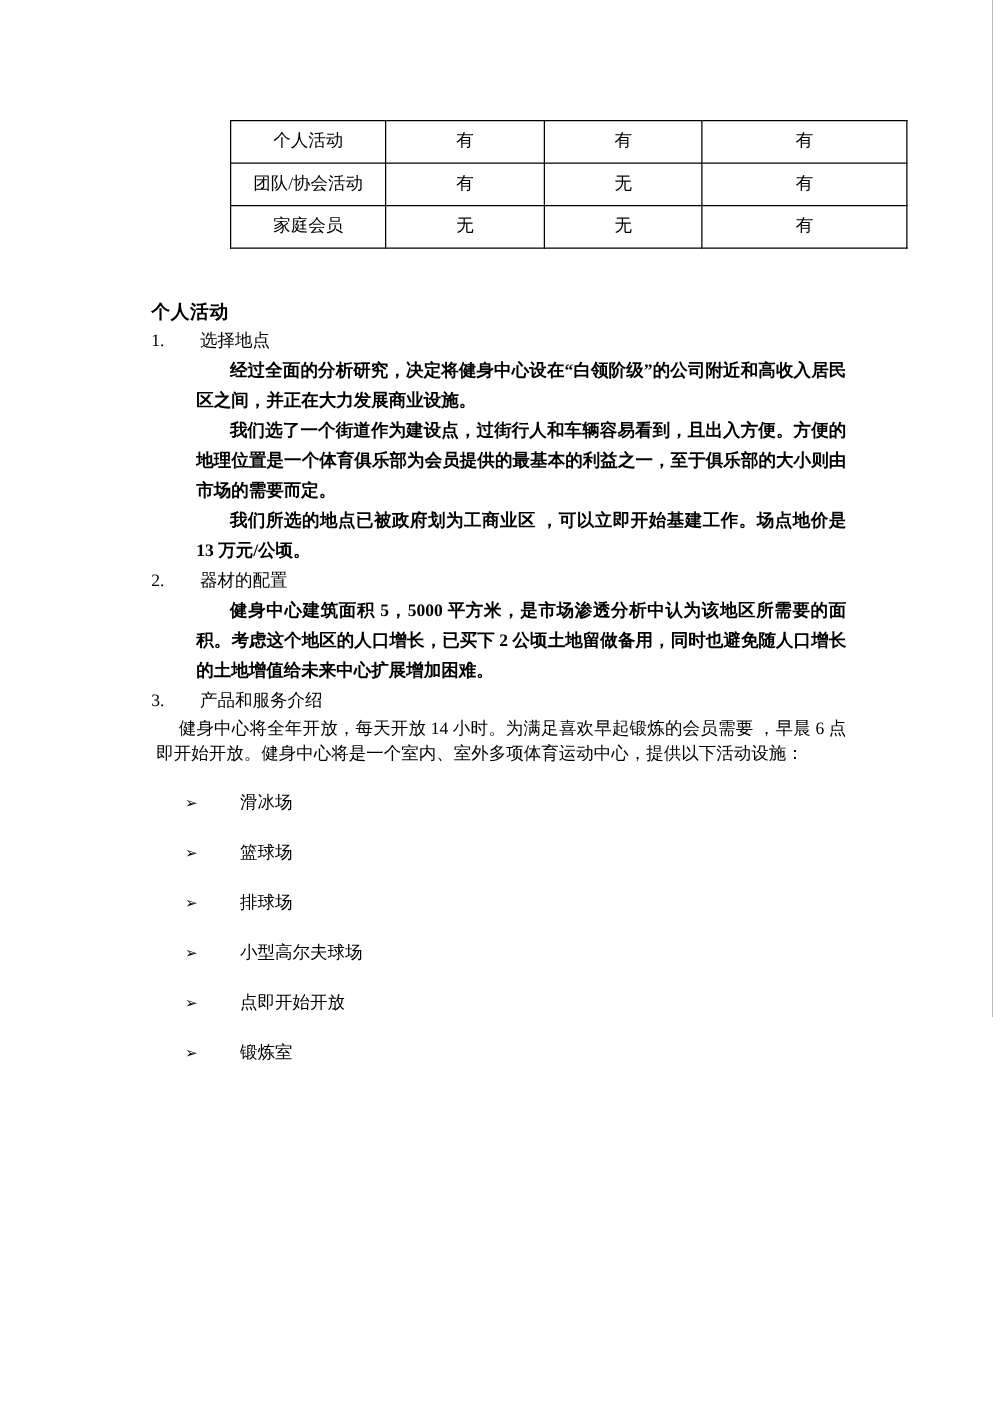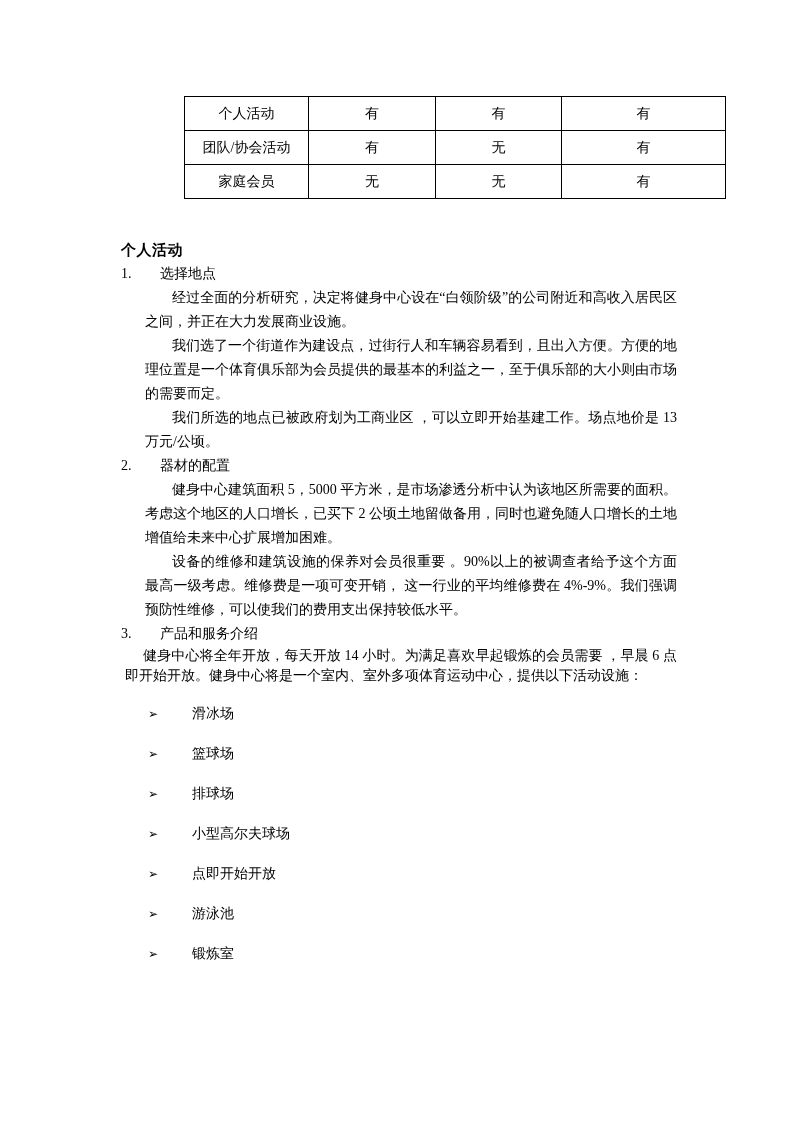--- a/index.html
+++ b/index.html
@@ -45,24 +45,25 @@
   }
   .doc-heading {
     font-weight: bold;
     font-size: 15px;
     line-height: 24px;
     letter-spacing: 0.5px;
   }
   .item-head { line-height: 24px; }
   .item-num { display: inline-block; width: 39px; }
   .para-a {
-    margin-left: 24px;
+    margin-left: 36px;
     text-indent: 27px;
     text-align: justify;
     line-height: 24px;
+    font-weight: bold;
   }
   .para-b {
     margin-left: 4px;
     text-indent: 18px;
     text-align: justify;
     line-height: 20px;
   }
   ul.facilities {
     list-style: none;
     margin-top: 8px;
@@ -122,21 +123,20 @@
       <span class="item-num">1.</span><span class="item-title">选择地点</span>
     </div>
     <p class="para-a">经过全面的分析研究，决定将健身中心设在“白领阶级”的公司附近和高收入居民区之间，并正在大力发展商业设施。</p>
     <p class="para-a">我们选了一个街道作为建设点，过街行人和车辆容易看到，且出入方便。方便的地理位置是一个体育俱乐部为会员提供的最基本的利益之一，至于俱乐部的大小则由市场的需要而定。</p>
     <p class="para-a">我们所选的地点已被政府划为工商业区 ，可以立即开始基建工作。场点地价是 13 万元/公顷。</p>
 
     <div class="item-head">
       <span class="item-num">2.</span><span class="item-title">器材的配置</span>
     </div>
     <p class="para-a">健身中心建筑面积 5，5000 平方米，是市场渗透分析中认为该地区所需要的面积。考虑这个地区的人口增长，已买下 2 公顷土地留做备用，同时也避免随人口增长的土地增值给未来中心扩展增加困难。</p>
-    <p class="para-a">设备的维修和建筑设施的保养对会员很重要 。90%以上的被调查者给予这个方面最高一级考虑。维修费是一项可变开销， 这一行业的平均维修费在 4%-9%。我们强调预防性维修，可以使我们的费用支出保持较低水平。</p>
 
     <div class="item-head">
       <span class="item-num">3.</span><span class="item-title">产品和服务介绍</span>
     </div>
     <p class="para-b">健身中心将全年开放，每天开放 14 小时。为满足喜欢早起锻炼的会员需要 ，早晨 6 点即开始开放。健身中心将是一个室内、室外多项体育运动中心，提供以下活动设施：</p>
 
     <ul class="facilities">
       <li>
         <span class="arrow">➢</span><span>滑冰场</span>
       </li>
@@ -146,21 +146,18 @@
       <li>
         <span class="arrow">➢</span><span>排球场</span>
       </li>
       <li>
         <span class="arrow">➢</span><span>小型高尔夫球场</span>
       </li>
       <li>
         <span class="arrow">➢</span><span>点即开始开放</span>
       </li>
       <li>
-        <span class="arrow">➢</span><span>游泳池</span>
-      </li>
-      <li>
         <span class="arrow">➢</span><span>锻炼室</span>
       </li>
     </ul>
 
   </div>
 </div>
 
 </body></html>

